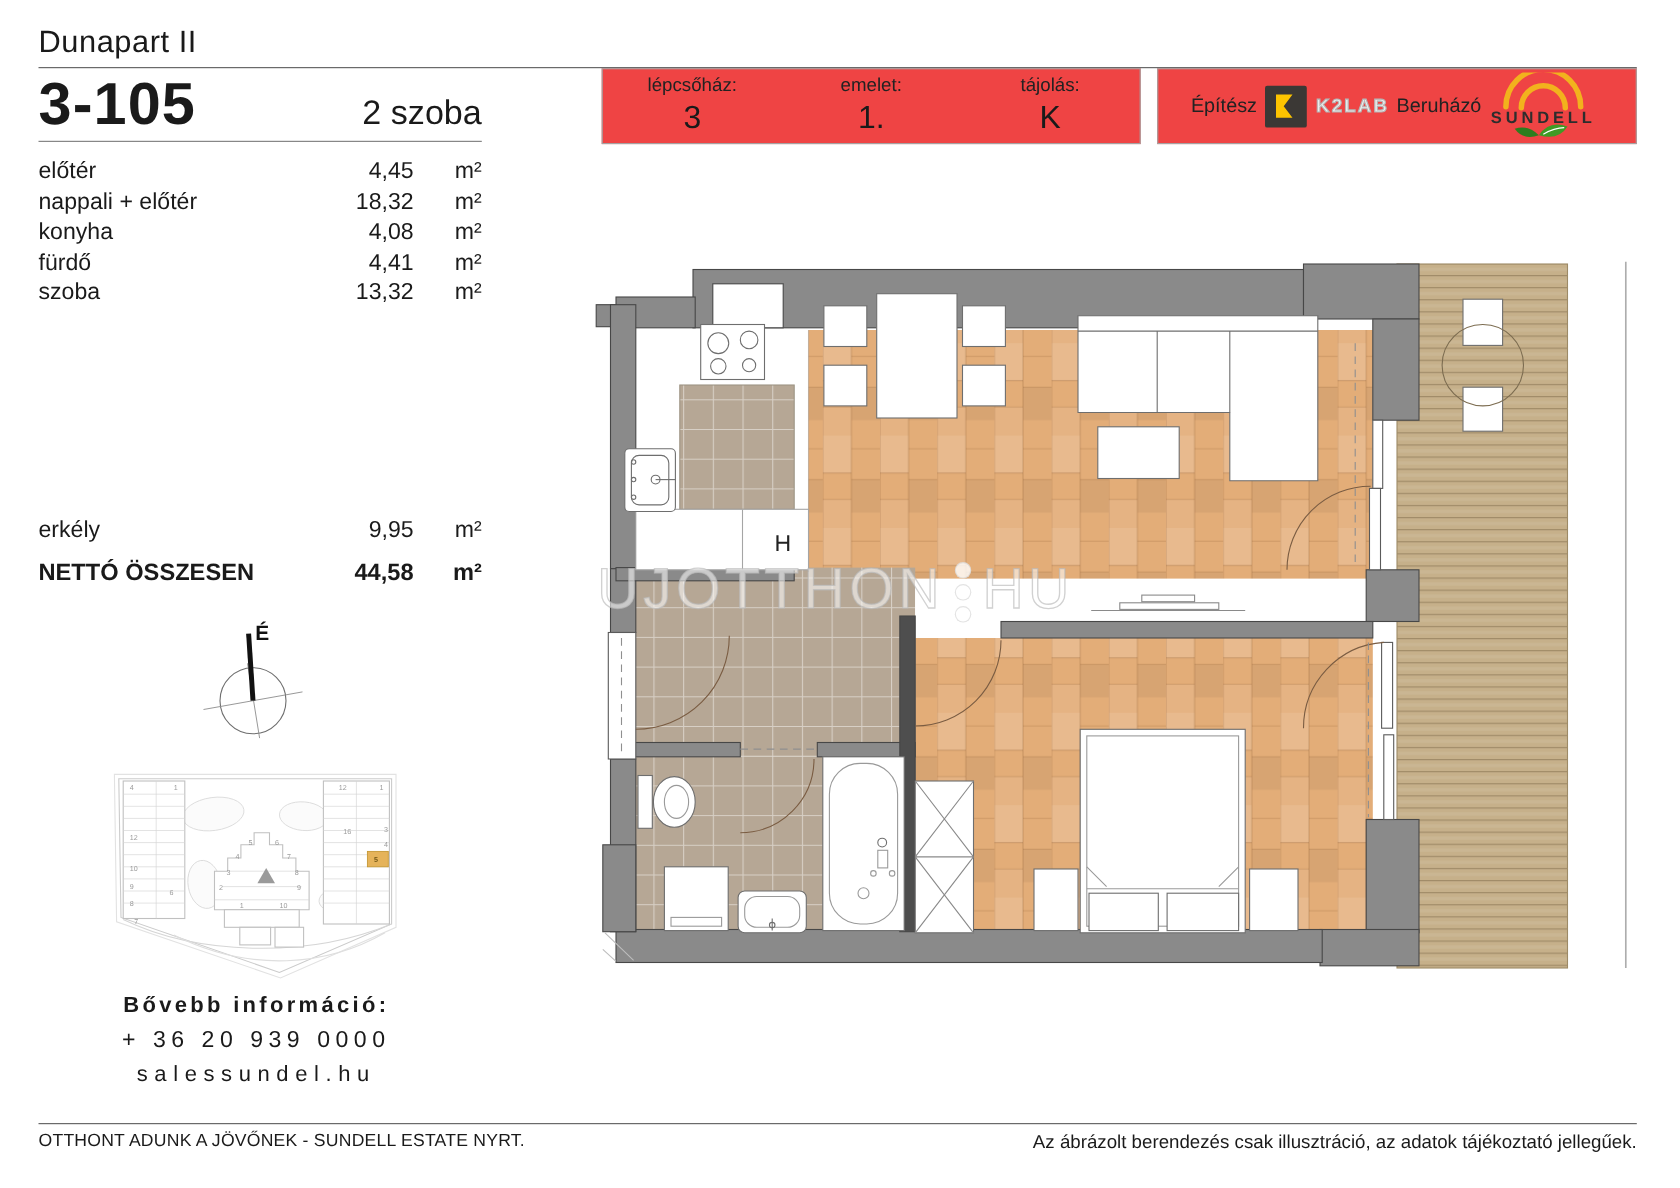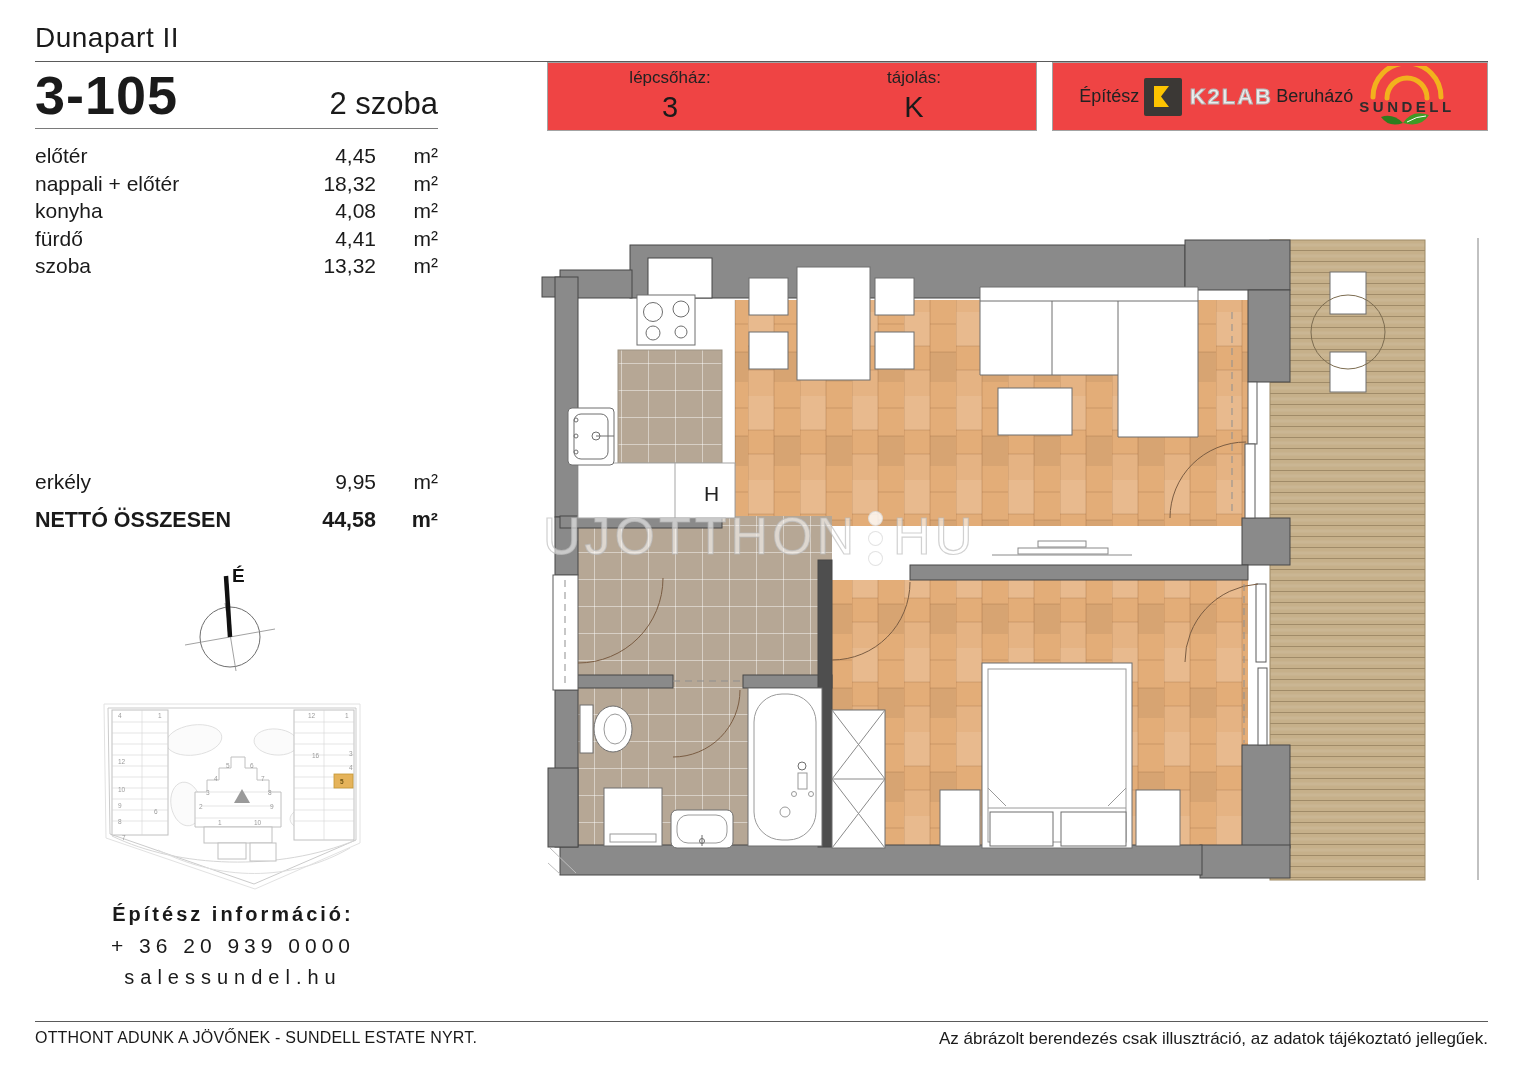--- a/index.html
+++ b/index.html
@@ -26,21 +26,21 @@
 
   
   .band-box{position:absolute;top:62px;height:69px;border:1px solid #a3a3a3;box-sizing:border-box;background:#ef4444;}
   #meta-box{left:547px;width:490px;display:flex;}
   .meta-col{flex:1;text-align:center;padding-top:5px;}
   .meta-label{font-size:17px;color:#222;}
   .meta-value{font-size:29px;margin-top:3px;}
   #brand-box{left:1052px;width:436px;display:flex;align-items:center;justify-content:space-evenly;padding:0 23px;}
   .brand-label{font-size:18px;color:#222;}
   #k2lab-logo{display:flex;align-items:center;gap:7px;}
-  #k2lab-name{font-size:22px;font-weight:bold;letter-spacing:2px;color:#ececec;
+  #k2lab-name{font-size:17px;font-weight:bold;letter-spacing:2px;color:#ececec;
               -webkit-text-stroke:1px #b5b5b5;}
 
   
   #contact{left:33px;top:903px;width:400px;text-align:center;}
   #contact-title{font-size:20px;font-weight:bold;letter-spacing:3px;}
   #contact-phone{font-size:21px;letter-spacing:5px;margin-top:8px;}
   #contact-site{font-size:20px;letter-spacing:6px;margin-top:8px;}
 
   
   #rule-bottom{top:1021px;left:35px;width:1453px;}
@@ -110,20 +110,24 @@
 <div class="abs room-row" id="total-row">
   <span class="rname">NETTÓ ÖSSZESEN</span>
   <span class="rarea">44,58</span>
   <span class="runit">m²</span>
 </div>
 
 <div class="band-box" id="meta-box">
   <div class="meta-col">
     <div class="meta-label">lépcsőház:</div>
     <div class="meta-value">3</div>
+  </div>
+  <div class="meta-col">
+    <div class="meta-label">emelet:</div>
+    <div class="meta-value">1.</div>
   </div>
   <div class="meta-col">
     <div class="meta-label">tájolás:</div>
     <div class="meta-value">K</div>
   </div>
 </div>
 
 <div class="band-box" id="brand-box">
   <span class="brand-label">Építész</span>
   <span id="k2lab-logo">
@@ -204,21 +208,21 @@
       <text x="108" y="95">3</text>
       <text x="170" y="95">8</text>
       <text x="101" y="109">2</text>
       <text x="172" y="109">9</text>
       <text x="120" y="125">1</text>
       <text x="156" y="125">10</text>
     </g>
 </svg>
 
 <div class="abs" id="contact">
-  <div id="contact-title">Építész információ:</div>
+  <div id="contact-title">Bővebb információ:</div>
   <div id="contact-phone">+ 36 20 939 0000</div>
   <div id="contact-site">salessundel.hu</div>
 </div>
 
 <svg class="abs" style="left:540px;top:228px;" width="950" height="672" viewBox="0 0 950 672">
   <defs>
     <pattern id="wood" width="52" height="84" patternUnits="userSpaceOnUse">
       <rect width="52" height="84" style="fill:var(--wood)"></rect>
       <rect x="0" y="0" width="26" height="34" fill="rgba(255,255,255,0.16)"></rect>
       <rect x="26" y="40" width="26" height="30" fill="rgba(0,0,0,0.05)"></rect>

